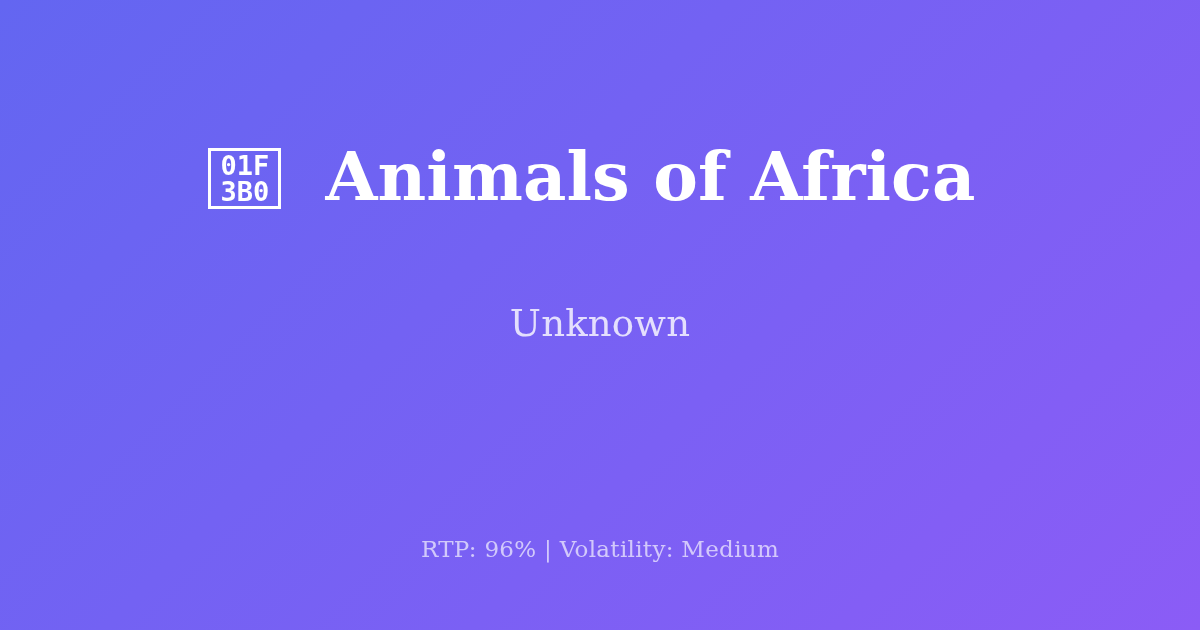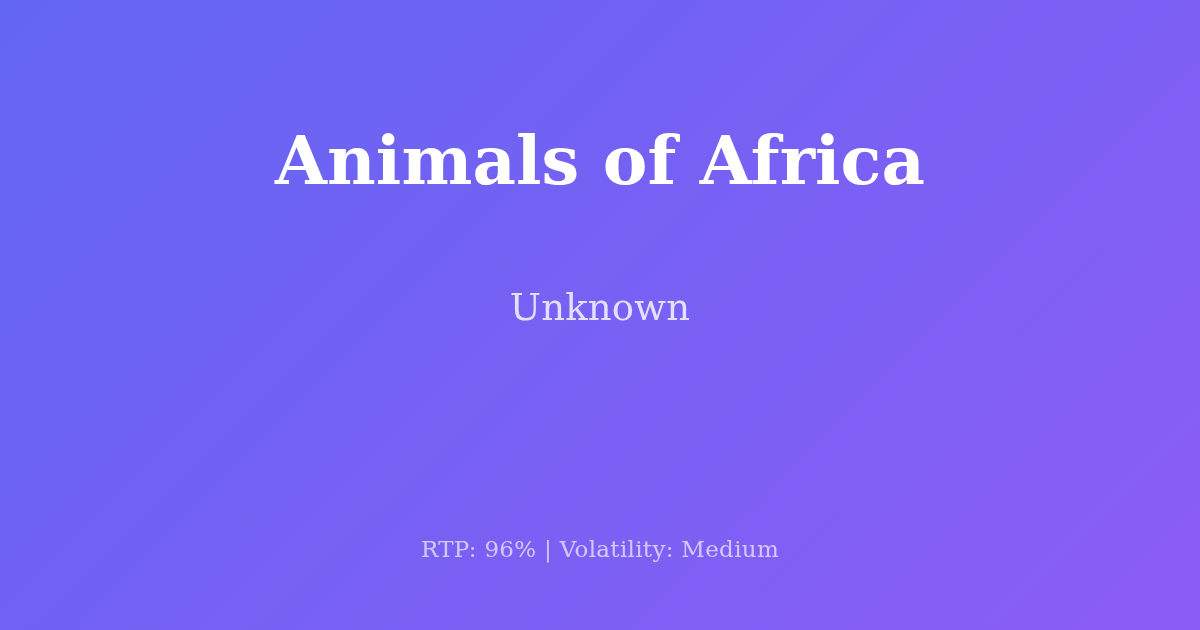--- a/index.html
+++ b/index.html
@@ -55,21 +55,21 @@
     margin: 0;
     line-height: 1;
   }
 
   .game-title {
     font-size: 67px;
     font-weight: 700;
     color: #ffffff;
     letter-spacing: 0.1px;
     line-height: 1.08;
-    margin: 0;
+    margin: 16px;
     text-align: center;
     white-space: nowrap;
   }
 
   
   .tofu-glyph {
     display: inline-flex;
     flex-direction: column;
     align-items: center;
     justify-content: center;
@@ -90,21 +90,21 @@
     flex: 0 0 auto;
   }
 
   .tofu-glyph span {
     display: block;
     height: 26px;
   }
 
   
   .game-subtitle {
-    margin: 16px;
+    margin: 0;
     padding-top: 74px;
     font-size: 37px;
     font-weight: 400;
     color: rgba(255, 255, 255, 0.80);
     line-height: 1.15;
     text-align: center;
     letter-spacing: 0.2px;
   }
 
   
@@ -128,20 +128,24 @@
   }
 </style>
 </head>
 <body>
 
 <div id="og-card" style="background-image: linear-gradient(135deg, rgb(99, 102, 241) 0%, rgb(139, 92, 246) 100%);">
 
   <div class="hero">
 
     <div class="title-row">
+      <span class="tofu-glyph" aria-label="slot machine emoji (missing glyph)">
+        <span>01F</span>
+        <span>3B0</span>
+      </span>
       <h1 class="game-title" style="color: rgb(255, 255, 255);">Animals of Africa</h1>
     </div>
 
     <p class="game-subtitle" style="color: rgba(255, 255, 255, 0.8);">Unknown</p>
 
   </div>
 
   <div class="meta-footer">
     <span class="meta-line" style="color: rgba(255, 255, 255, 0.66);">RTP: 96% | Volatility: Medium</span>
   </div>

